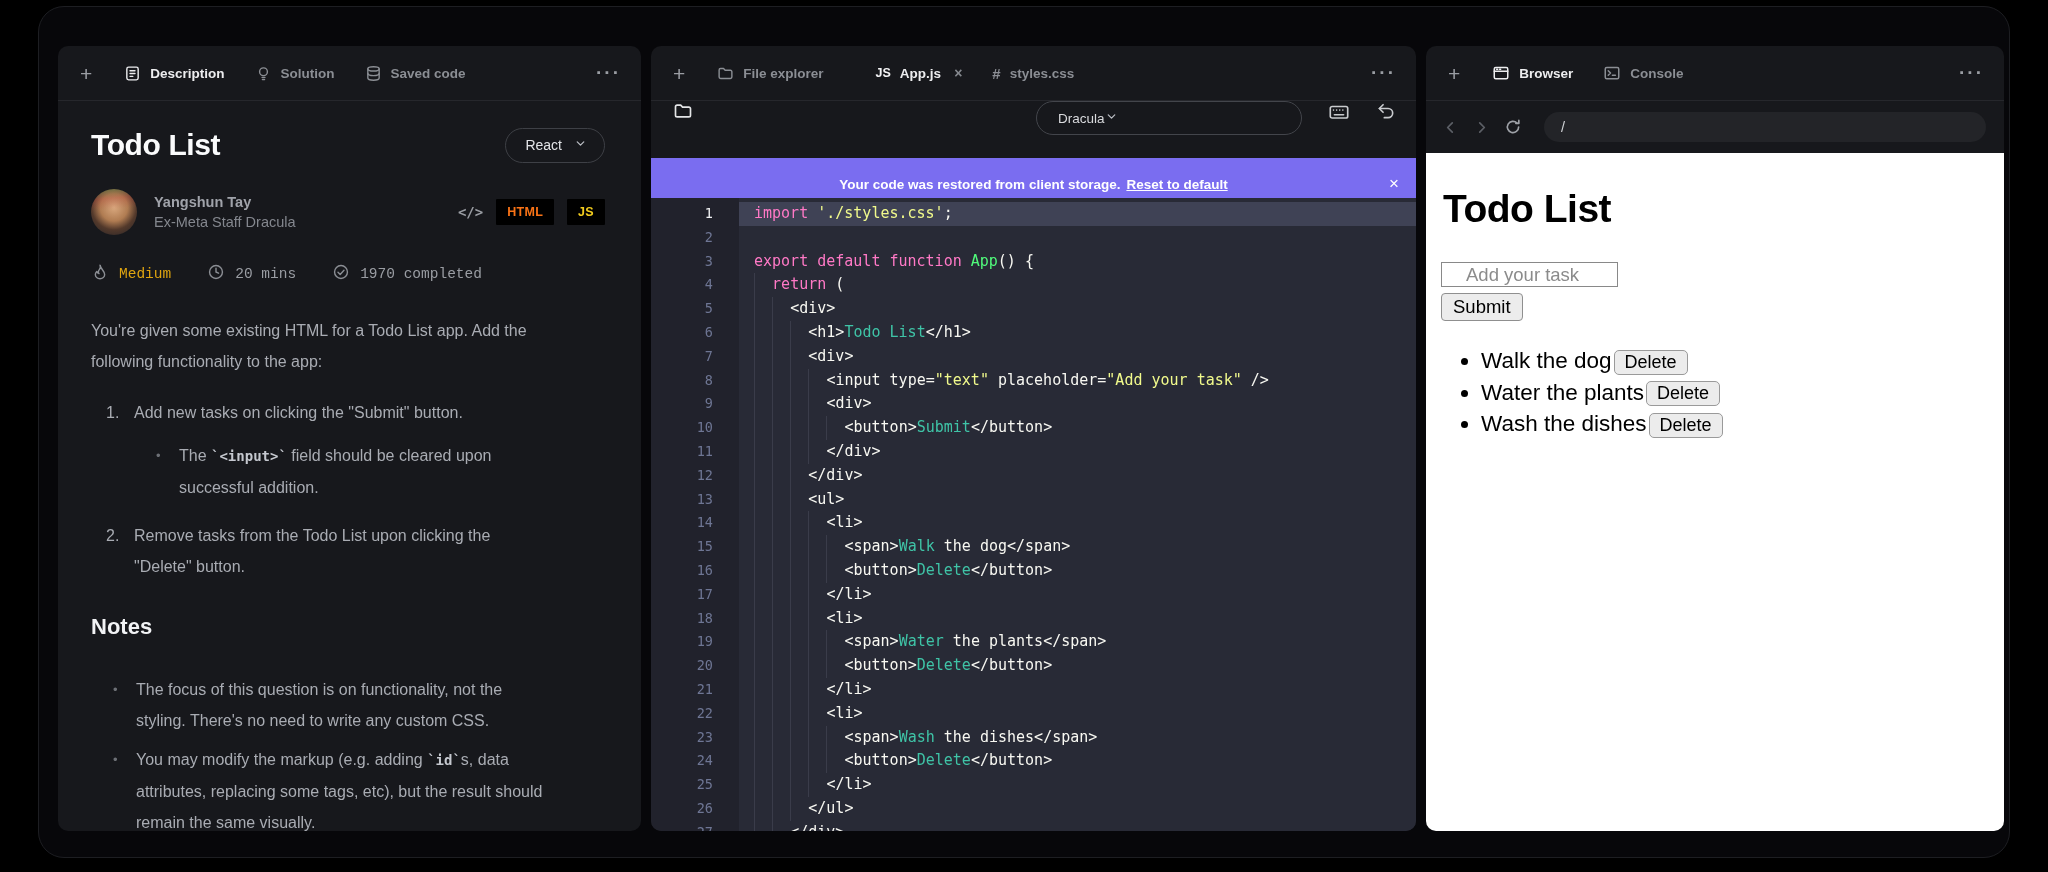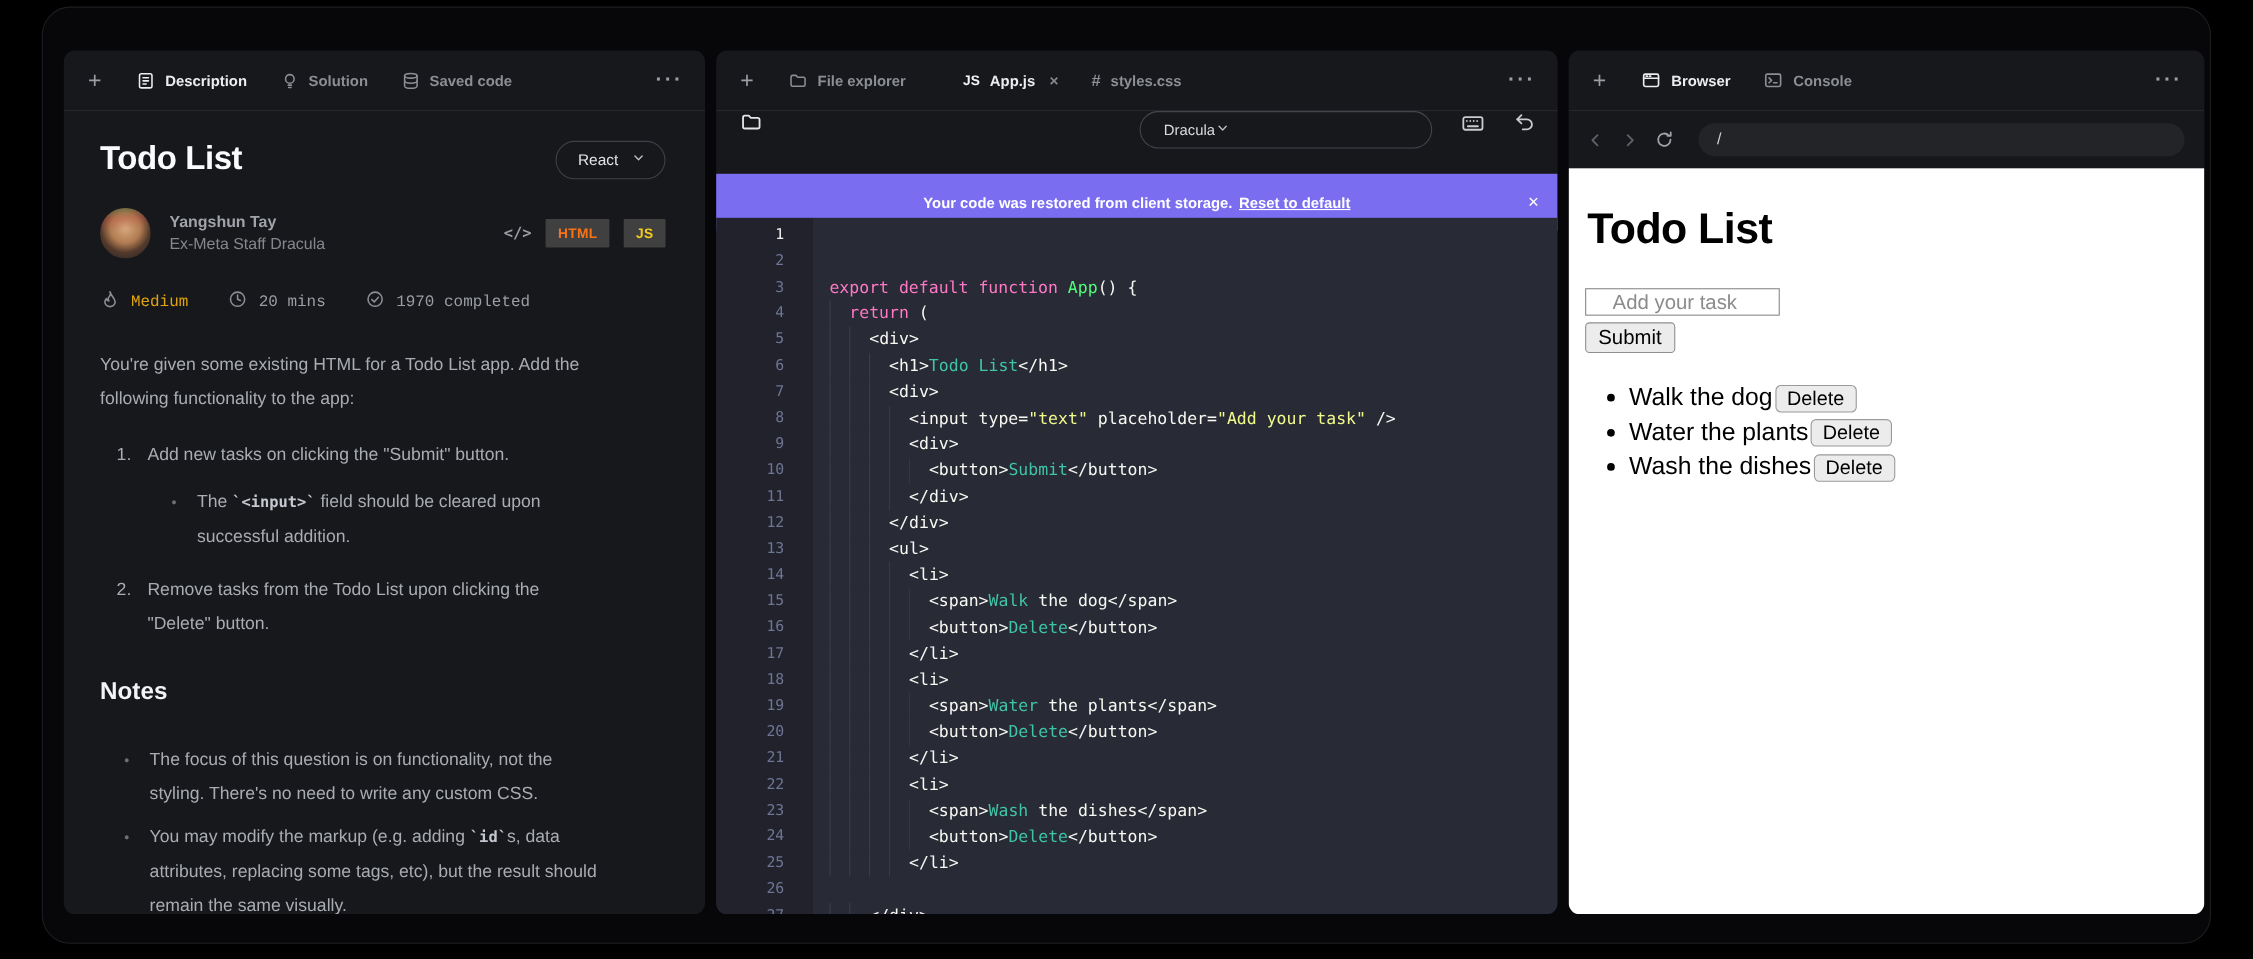--- a/index.html
+++ b/index.html
@@ -47,21 +47,21 @@
     width:46px; height:46px; border-radius:50%; flex:none;
     background:
       linear-gradient(175deg, rgba(96,140,74,.55) 0%, rgba(190,60,60,.25) 22%, rgba(0,0,0,0) 45%),
       radial-gradient(circle at 50% 40%, #d9a87e 0%, #b07c52 38%, #53392b 62%, #1e2026 100%);
   }
   .author-meta { margin-left:17px; }
   .author-name { color:#a0a3aa; font-size:14.5px; font-weight:700; }
   .author-role { color:#84878e; font-size:14.5px; margin-top:4px; }
   .lang-row { margin-left:auto; display:flex; align-items:center; gap:13px; }
   .code-glyph { font-family:"DejaVu Sans Mono", monospace; color:#9a9da3; font-size:14px; font-weight:700; }
-  .badge { background:#404040; border-radius:1px; padding:6px 11px; font-size:12.5px; font-weight:700; letter-spacing:.3px; }
+  .badge { background:#000000; border-radius:1px; padding:6px 11px; font-size:12.5px; font-weight:700; letter-spacing:.3px; }
   .badge-html { color:#f97316; }
   .badge-js { color:#f2cc1e; }
 
   .meta-row { margin-top:28px; display:flex; align-items:center; gap:36px; color:#9a9da3; font-size:14.5px;font-family:Liberation Mono, monospace; }
   .meta-item { display:flex; align-items:center; gap:10px; }
   .meta-item svg { color:#8b8e94; flex:none; }
   .difficulty-label { color:#dfa410; font-weight:500; }
 
   .intro { margin-top:30px; color:#a9acb3; font-size:16px; line-height:31px; width:448px; }
   .req { display:flex; padding-left:15px; margin-top:20px; color:#a9acb3; font-size:16px; line-height:31px; }
@@ -305,20 +305,21 @@
 
     <div class="banner">
       <span>Your code was restored from client storage.</span>
       <span class="banner-action">Reset to default</span>
       <span class="banner-close">×</span>
     </div>
 
     <div class="code-area" id="code-lines">
         <div class="cl hl">
           <span class="ln">1</span>
+          <span class="lc"><span class="tk-kw">import</span><span class="tk-pl"> </span><span class="tk-str">'./styles.css'</span><span class="tk-pl">;</span></span>
         </div>
         <div class="cl">
           <span class="ln">2</span>
           <span class="lc"></span>
         </div>
         <div class="cl">
           <span class="ln">3</span>
           <span class="lc"><span class="tk-kw">export</span><span class="tk-pl"> </span><span class="tk-kw">default</span><span class="tk-pl"> </span><span class="tk-kw">function</span><span class="tk-pl"> </span><span class="tk-fn">App</span><span class="tk-pl">() {</span></span>
         </div>
         <div class="cl">
@@ -404,20 +405,21 @@
         <div class="cl">
           <span class="ln">24</span>
           <span class="lc"><span class="ind"></span><span class="ind"></span><span class="ind"></span><span class="ind"></span><span class="ind"></span><span class="tk-pl">&lt;button&gt;</span><span class="tk-jsx">Delete</span><span class="tk-pl">&lt;/button&gt;</span></span>
         </div>
         <div class="cl">
           <span class="ln">25</span>
           <span class="lc"><span class="ind"></span><span class="ind"></span><span class="ind"></span><span class="ind"></span><span class="tk-pl">&lt;/li&gt;</span></span>
         </div>
         <div class="cl">
           <span class="ln">26</span>
+          <span class="lc"><span class="ind"></span><span class="ind"></span><span class="ind"></span><span class="tk-pl">&lt;/ul&gt;</span></span>
         </div>
         <div class="cl">
           <span class="ln">27</span>
           <span class="lc"><span class="ind"></span><span class="ind"></span><span class="tk-pl">&lt;/div&gt;</span></span>
         </div>
       </div>
   </section>
 
   <section class="panel panel-right">
     <header class="panel-header">

